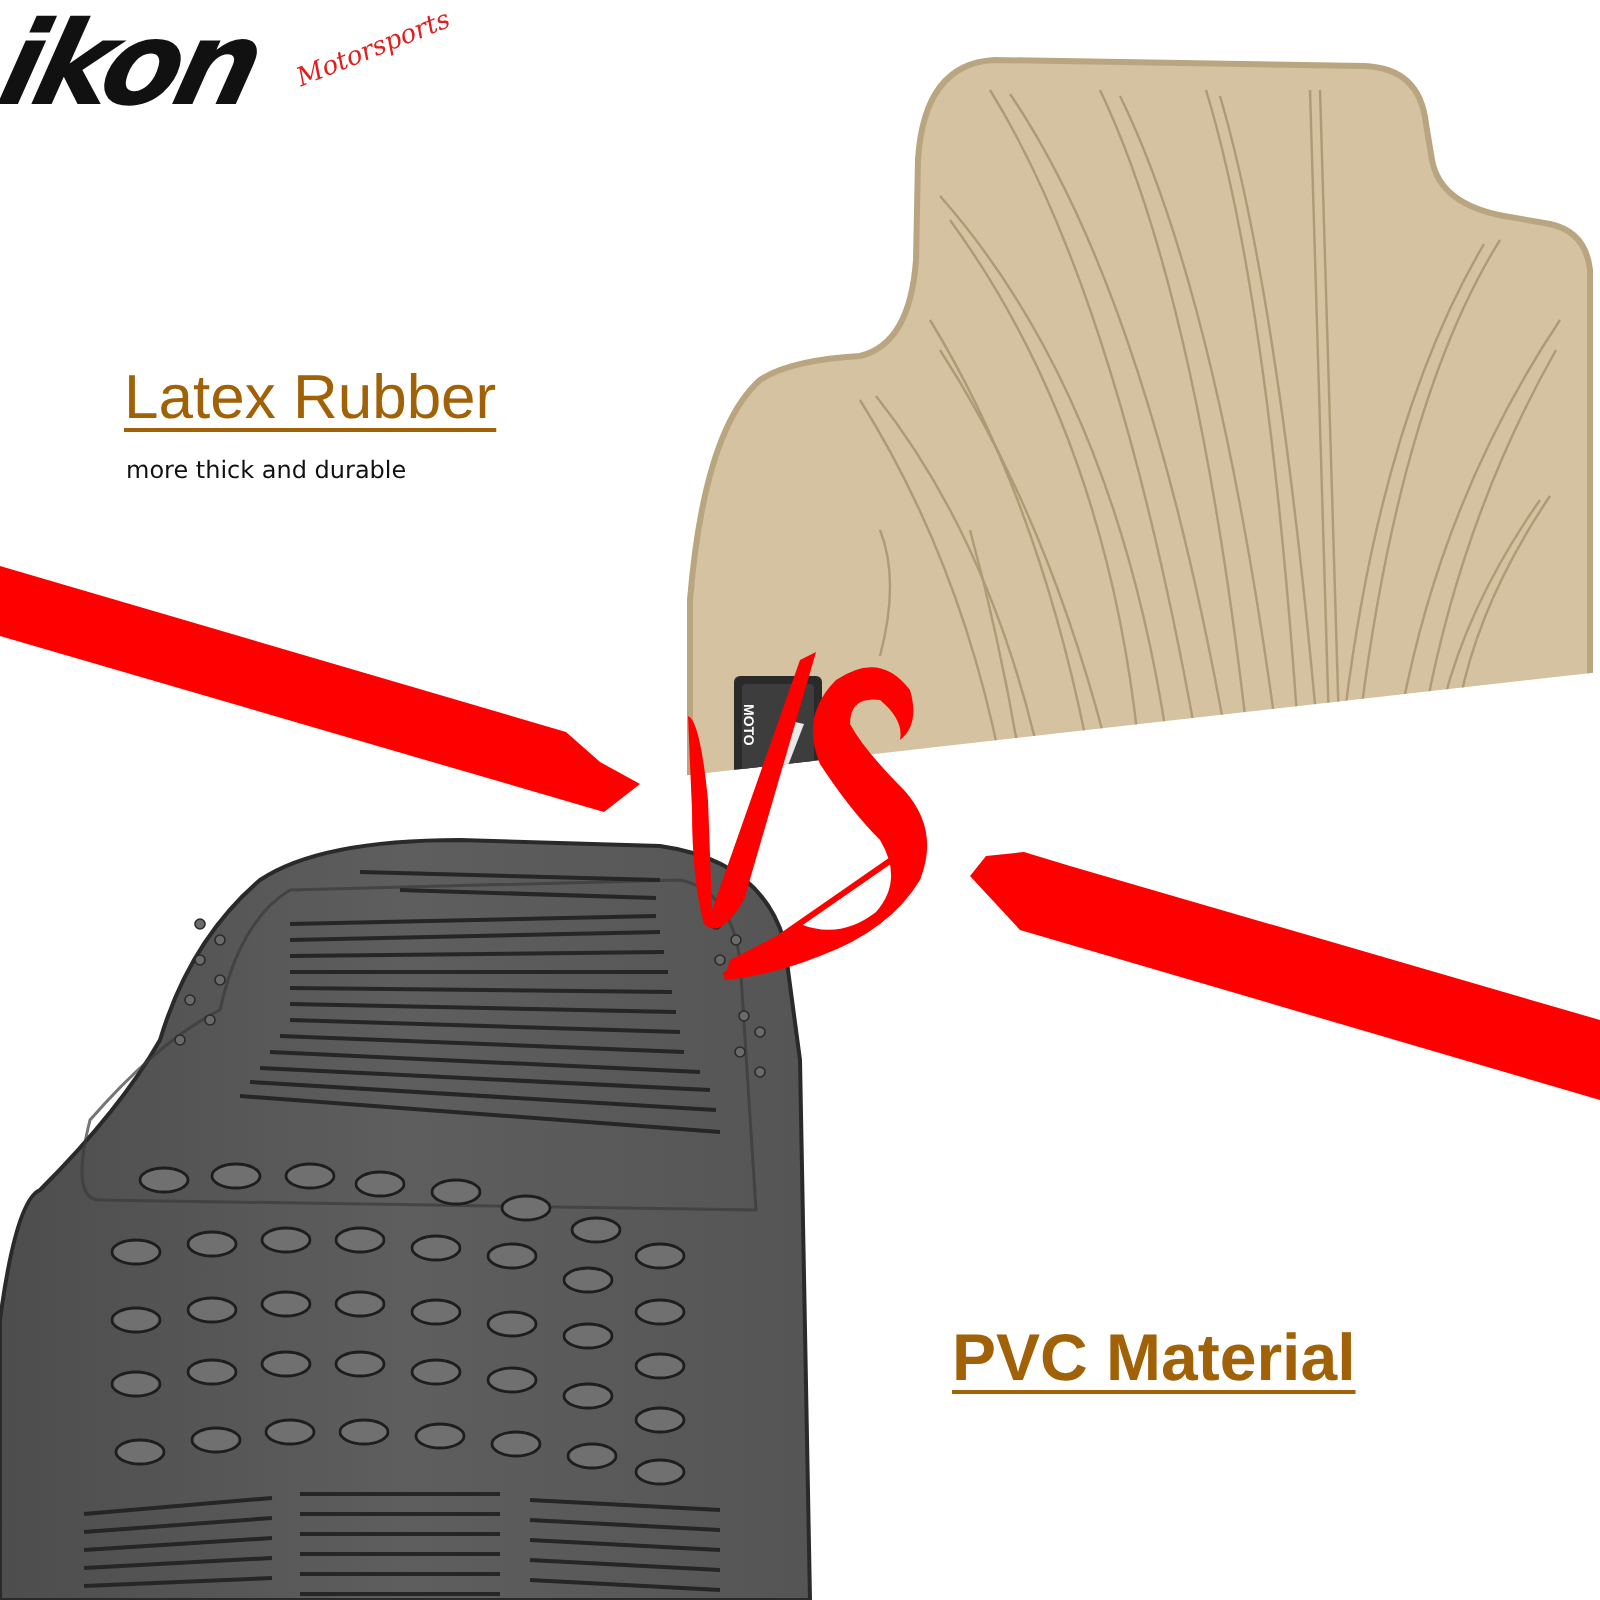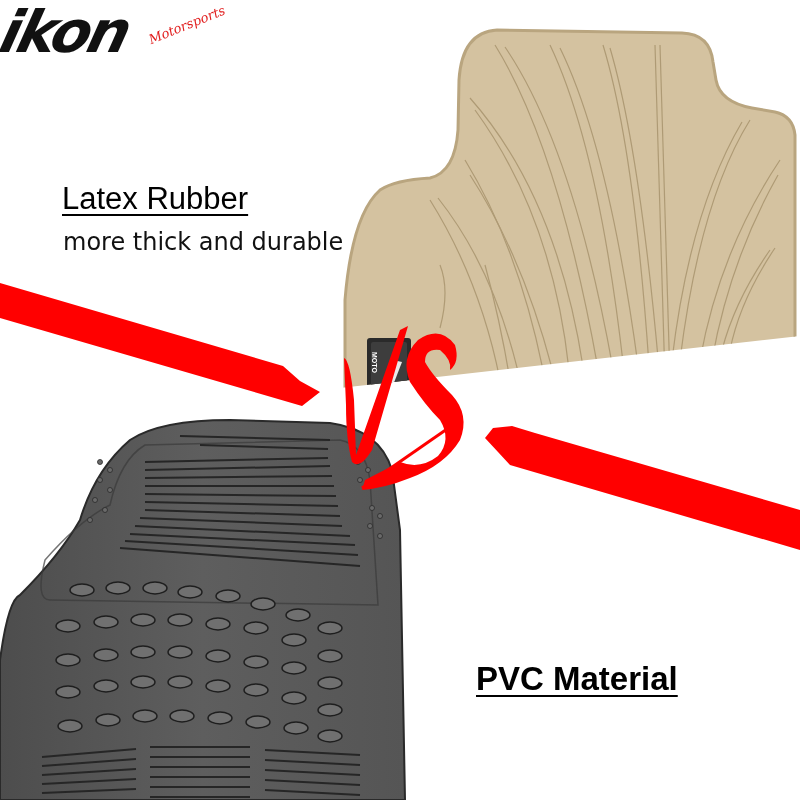--- a/index.html
+++ b/index.html
@@ -1,23 +1,23 @@
 <!DOCTYPE html>
 <html><head>
   <meta charset="utf-8">
   <style>
     html, body { margin: 0; padding: 0; background: #ffffff; }
     body { width: 800px; height: 800px; position: relative; overflow: hidden; font-family: "Liberation Sans", sans-serif; }
     .layer { position: absolute; left: 0; top: 0; width: 800px; height: 800px; }
     .logo { position: absolute; left: 2px; top: 8px; width: 240px; height: 60px; }
     .logo-word { position: absolute; left: 0; top: -6px; font-family: "DejaVu Sans", sans-serif; font-weight: bold; font-style: italic; font-size: 58px; letter-spacing: -3px; color: #111111; transform: skewX(-14deg); line-height: 60px; }
     .logo-sub { position: absolute; left: 150px; top: 24px; font-family: "DejaVu Serif", serif; font-style: italic; font-size: 13px; color: #e11d1d; transform: rotate(-22deg); transform-origin: left bottom; letter-spacing: 0px; }
-    .title { position: absolute; font-family: "Liberation Sans", sans-serif; color: #000000; text-decoration: underline; text-decoration-thickness: 2px; text-underline-offset: 5px; white-space: nowrap; }
+    .title { position: absolute; font-family: "Liberation Sans", sans-serif; color: #a16207; text-decoration: underline; text-decoration-thickness: 2px; text-underline-offset: 5px; white-space: nowrap; }
     .latex-title { left: 62px; top: 181px; font-size: 31px; }
-    .latex-sub { position: absolute; left: 63px; top: 228px; font-family: "DejaVu Sans", sans-serif; font-size: 24px; color: #111111; white-space: nowrap; text-align: right; }
+    .latex-sub { position: absolute; left: 63px; top: 228px; font-family: "DejaVu Sans", sans-serif; font-size: 12px; color: #111111; white-space: nowrap; text-align: right; }
     .pvc-title { left: 476px; top: 660px; font-size: 33px; font-weight: bold; }
   </style>
 </head>
 <body>
 
 <div class="logo">
   <div class="logo-word">ikon</div>
   <div class="logo-sub">Motorsports</div>
 </div>
 

